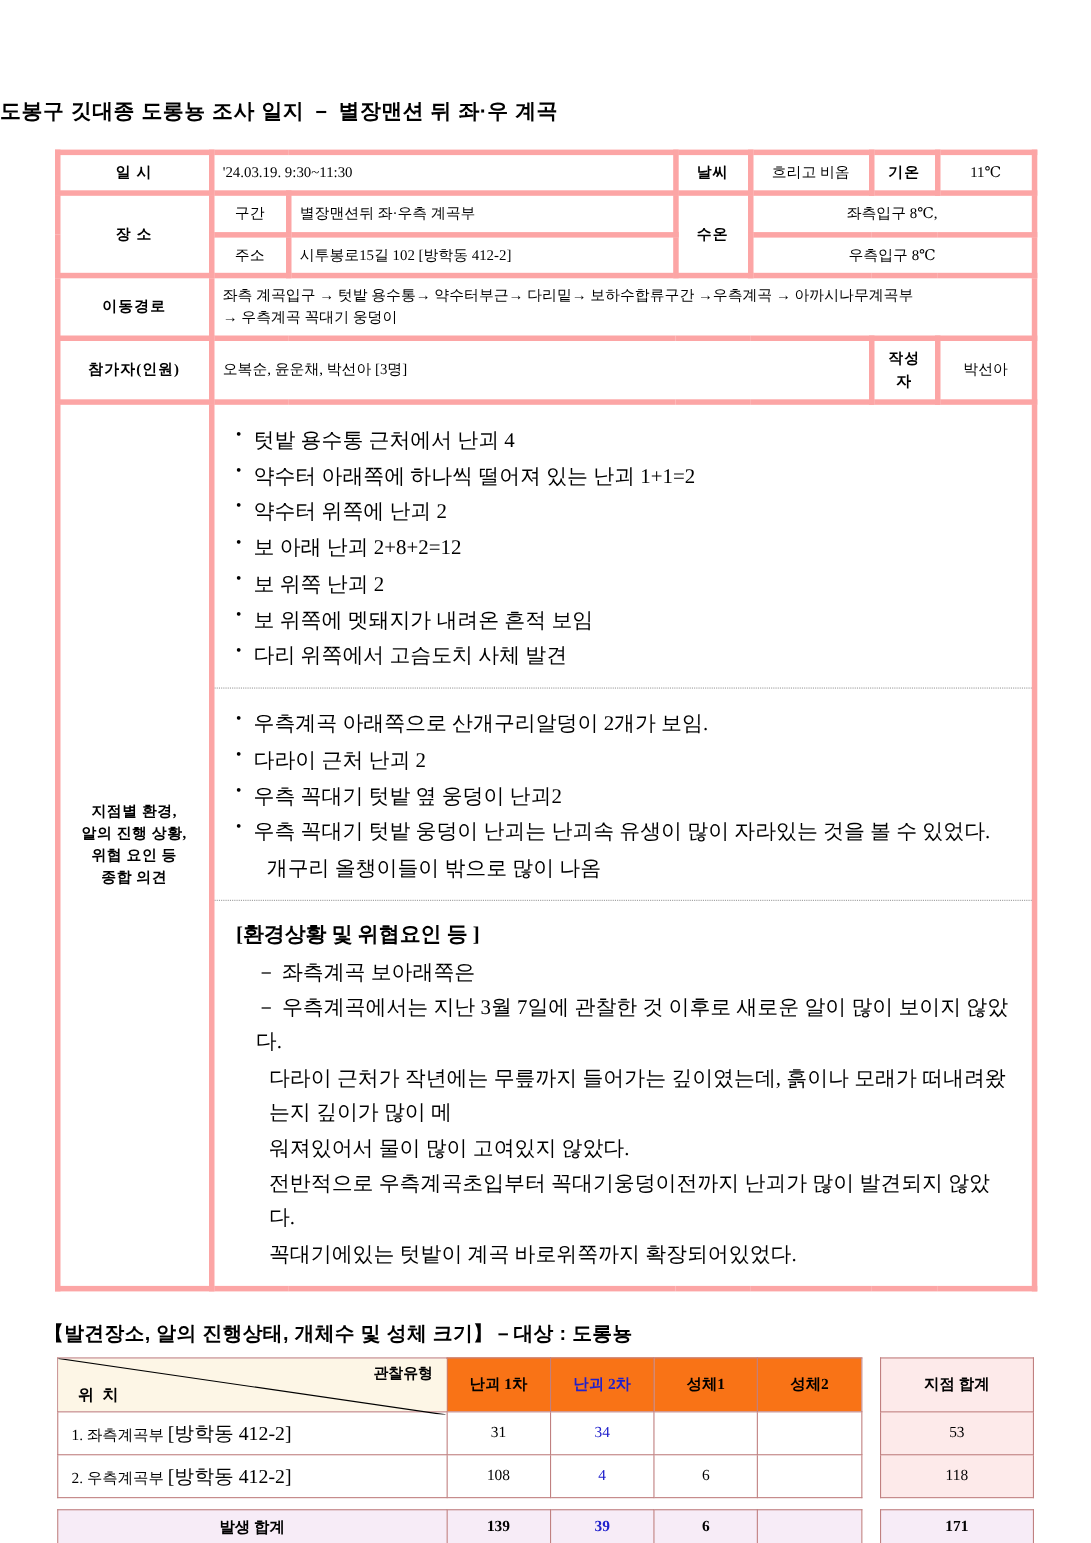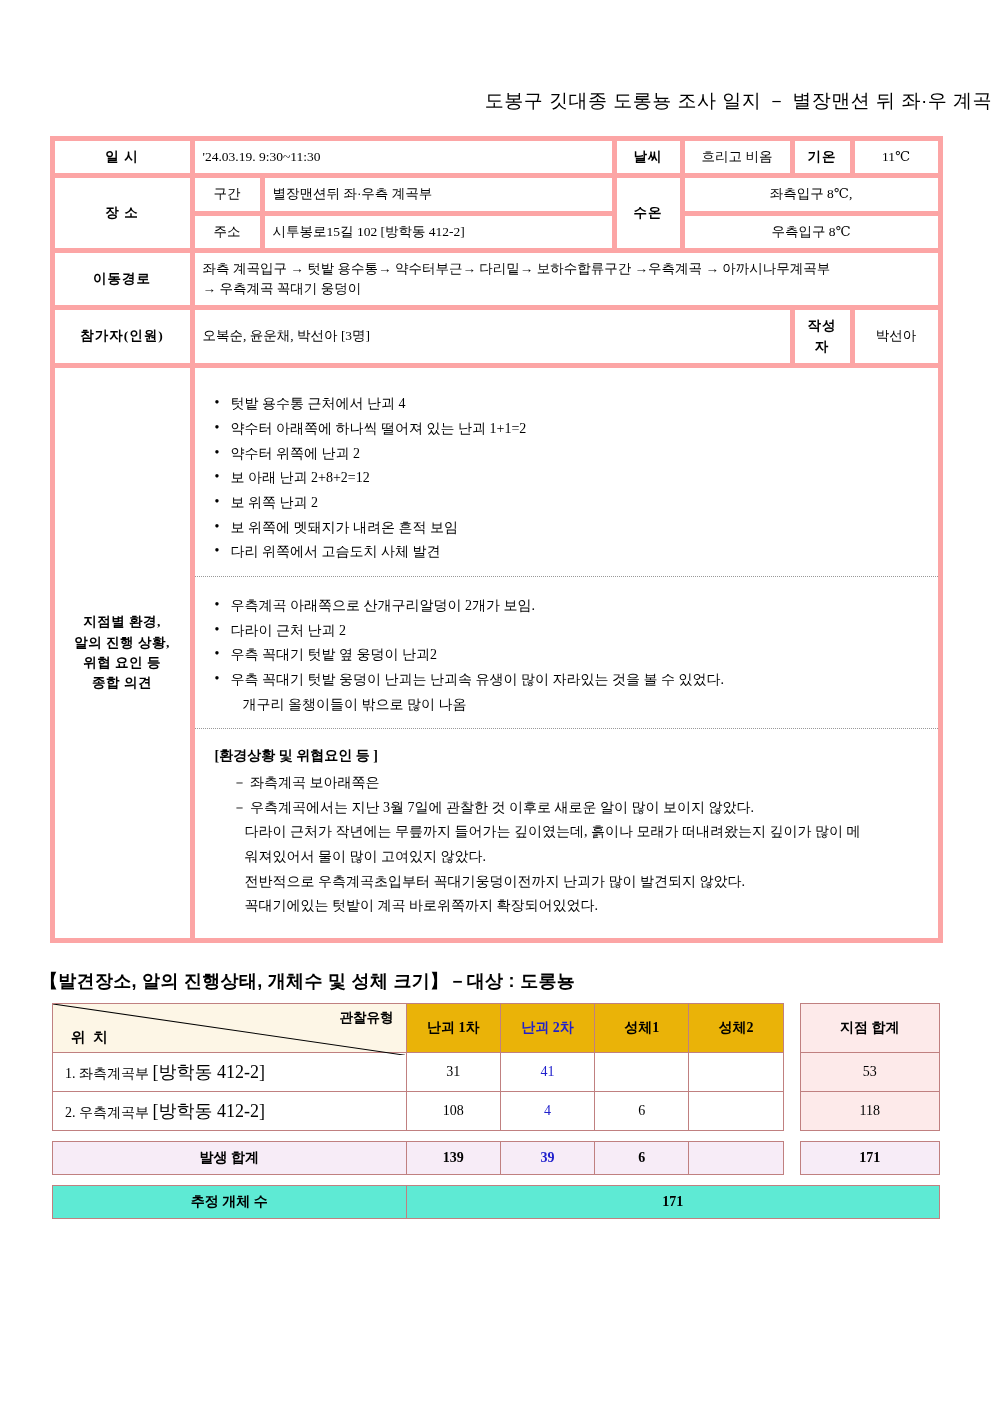--- a/index.html
+++ b/index.html
@@ -17,23 +17,23 @@
   .page {
     width: 992px;
     height: 1403px;
     box-sizing: border-box;
     padding: 0;
     position: relative;
   }
 
   
   .doc-title {
-    text-align: right;
+    text-align: left;
     font-size: 19px;
-    font-weight: normal;
+    font-weight: bold;
     letter-spacing: 0.5px;
     margin-top: 88px;
     margin-bottom: 22px;
     font-family: "Liberation Sans", sans-serif;
   }
 
   
   table.main {
     border-collapse: collapse;
     width: 888px;
@@ -66,21 +66,21 @@
   }
 
   
   .notes-cell {
     padding: 0 !important;
     height: 570px;
     vertical-align: top;
   }
   .notes-block {
     padding: 16px 14px 10px 20px;
-    font-size: 14px;
+    font-size: 19px;
     line-height: 1.62;
   }
   .notes-block.sep {
     border-top: 1px dotted #999;
   }
   .bullet-line {
     position: relative;
     padding-left: 16px;
     margin: 2px 0;
   }
@@ -155,21 +155,21 @@
   }
   .hdr-cell .pos {
     position: absolute;
     left: 18px;
     bottom: 5px;
     font-size: 14.5px;
     font-weight: bold;
     letter-spacing: 2px;
   }
   .col-hdr {
-    background: #eab308;
+    background: #f97316;
     font-weight: bold;
     font-size: 14px;
   }
   .blue { color: #2020cc; }
   .sum-hdr {
     background: #fdeaea;
     font-weight: bold;
   }
   .sum-cell {
     background: #fdeaea;
@@ -331,21 +331,21 @@
           <td class="nb"></td>
           <td class="sum-hdr">지점 합계</td>
         </tr>
 
         <tr>
           <td class="loc-cell">
             <span>1. 좌측계곡부</span>
             <span class="addr">[방학동 412-2]</span>
           </td>
           <td>31</td>
-          <td class="blue dash-l">41</td>
+          <td class="blue dash-l">34</td>
           <td class="dash-l"></td>
           <td class="dash-l"></td>
           <td class="nb"></td>
           <td class="sum-cell">53</td>
         </tr>
 
         <tr>
           <td class="loc-cell">
             <span>2. 우측계곡부</span>
             <span class="addr">[방학동 412-2]</span>

